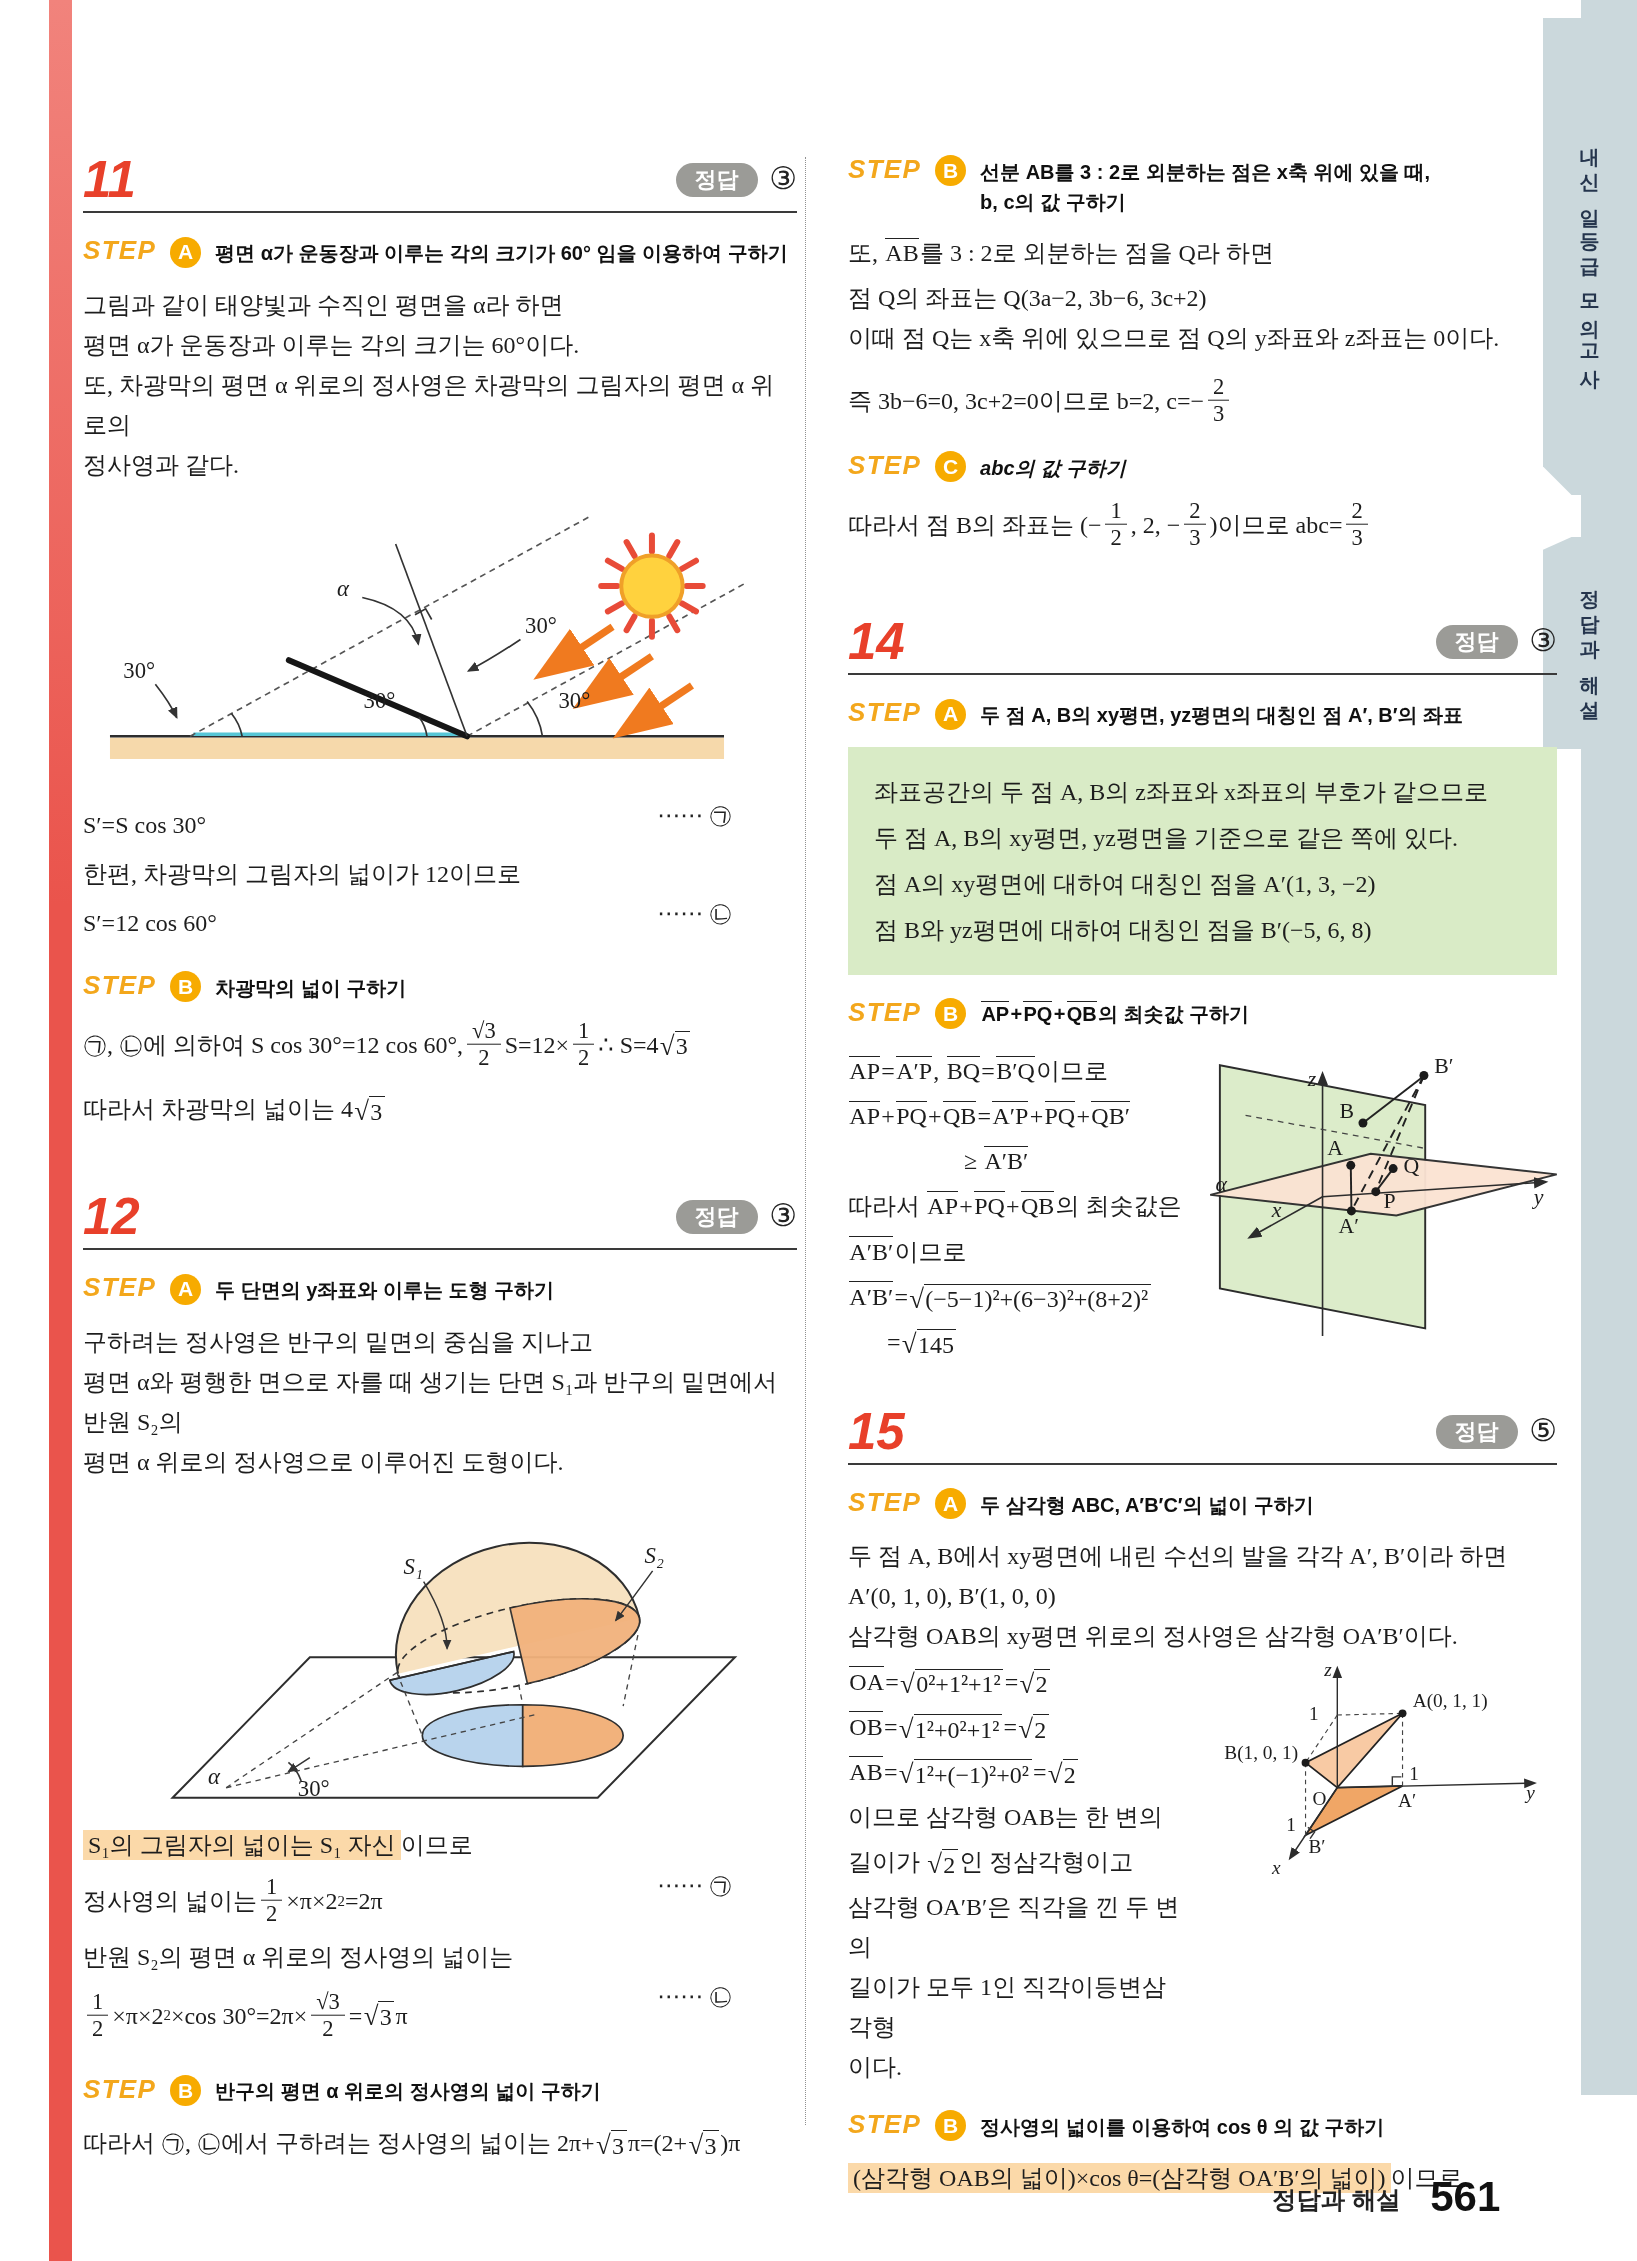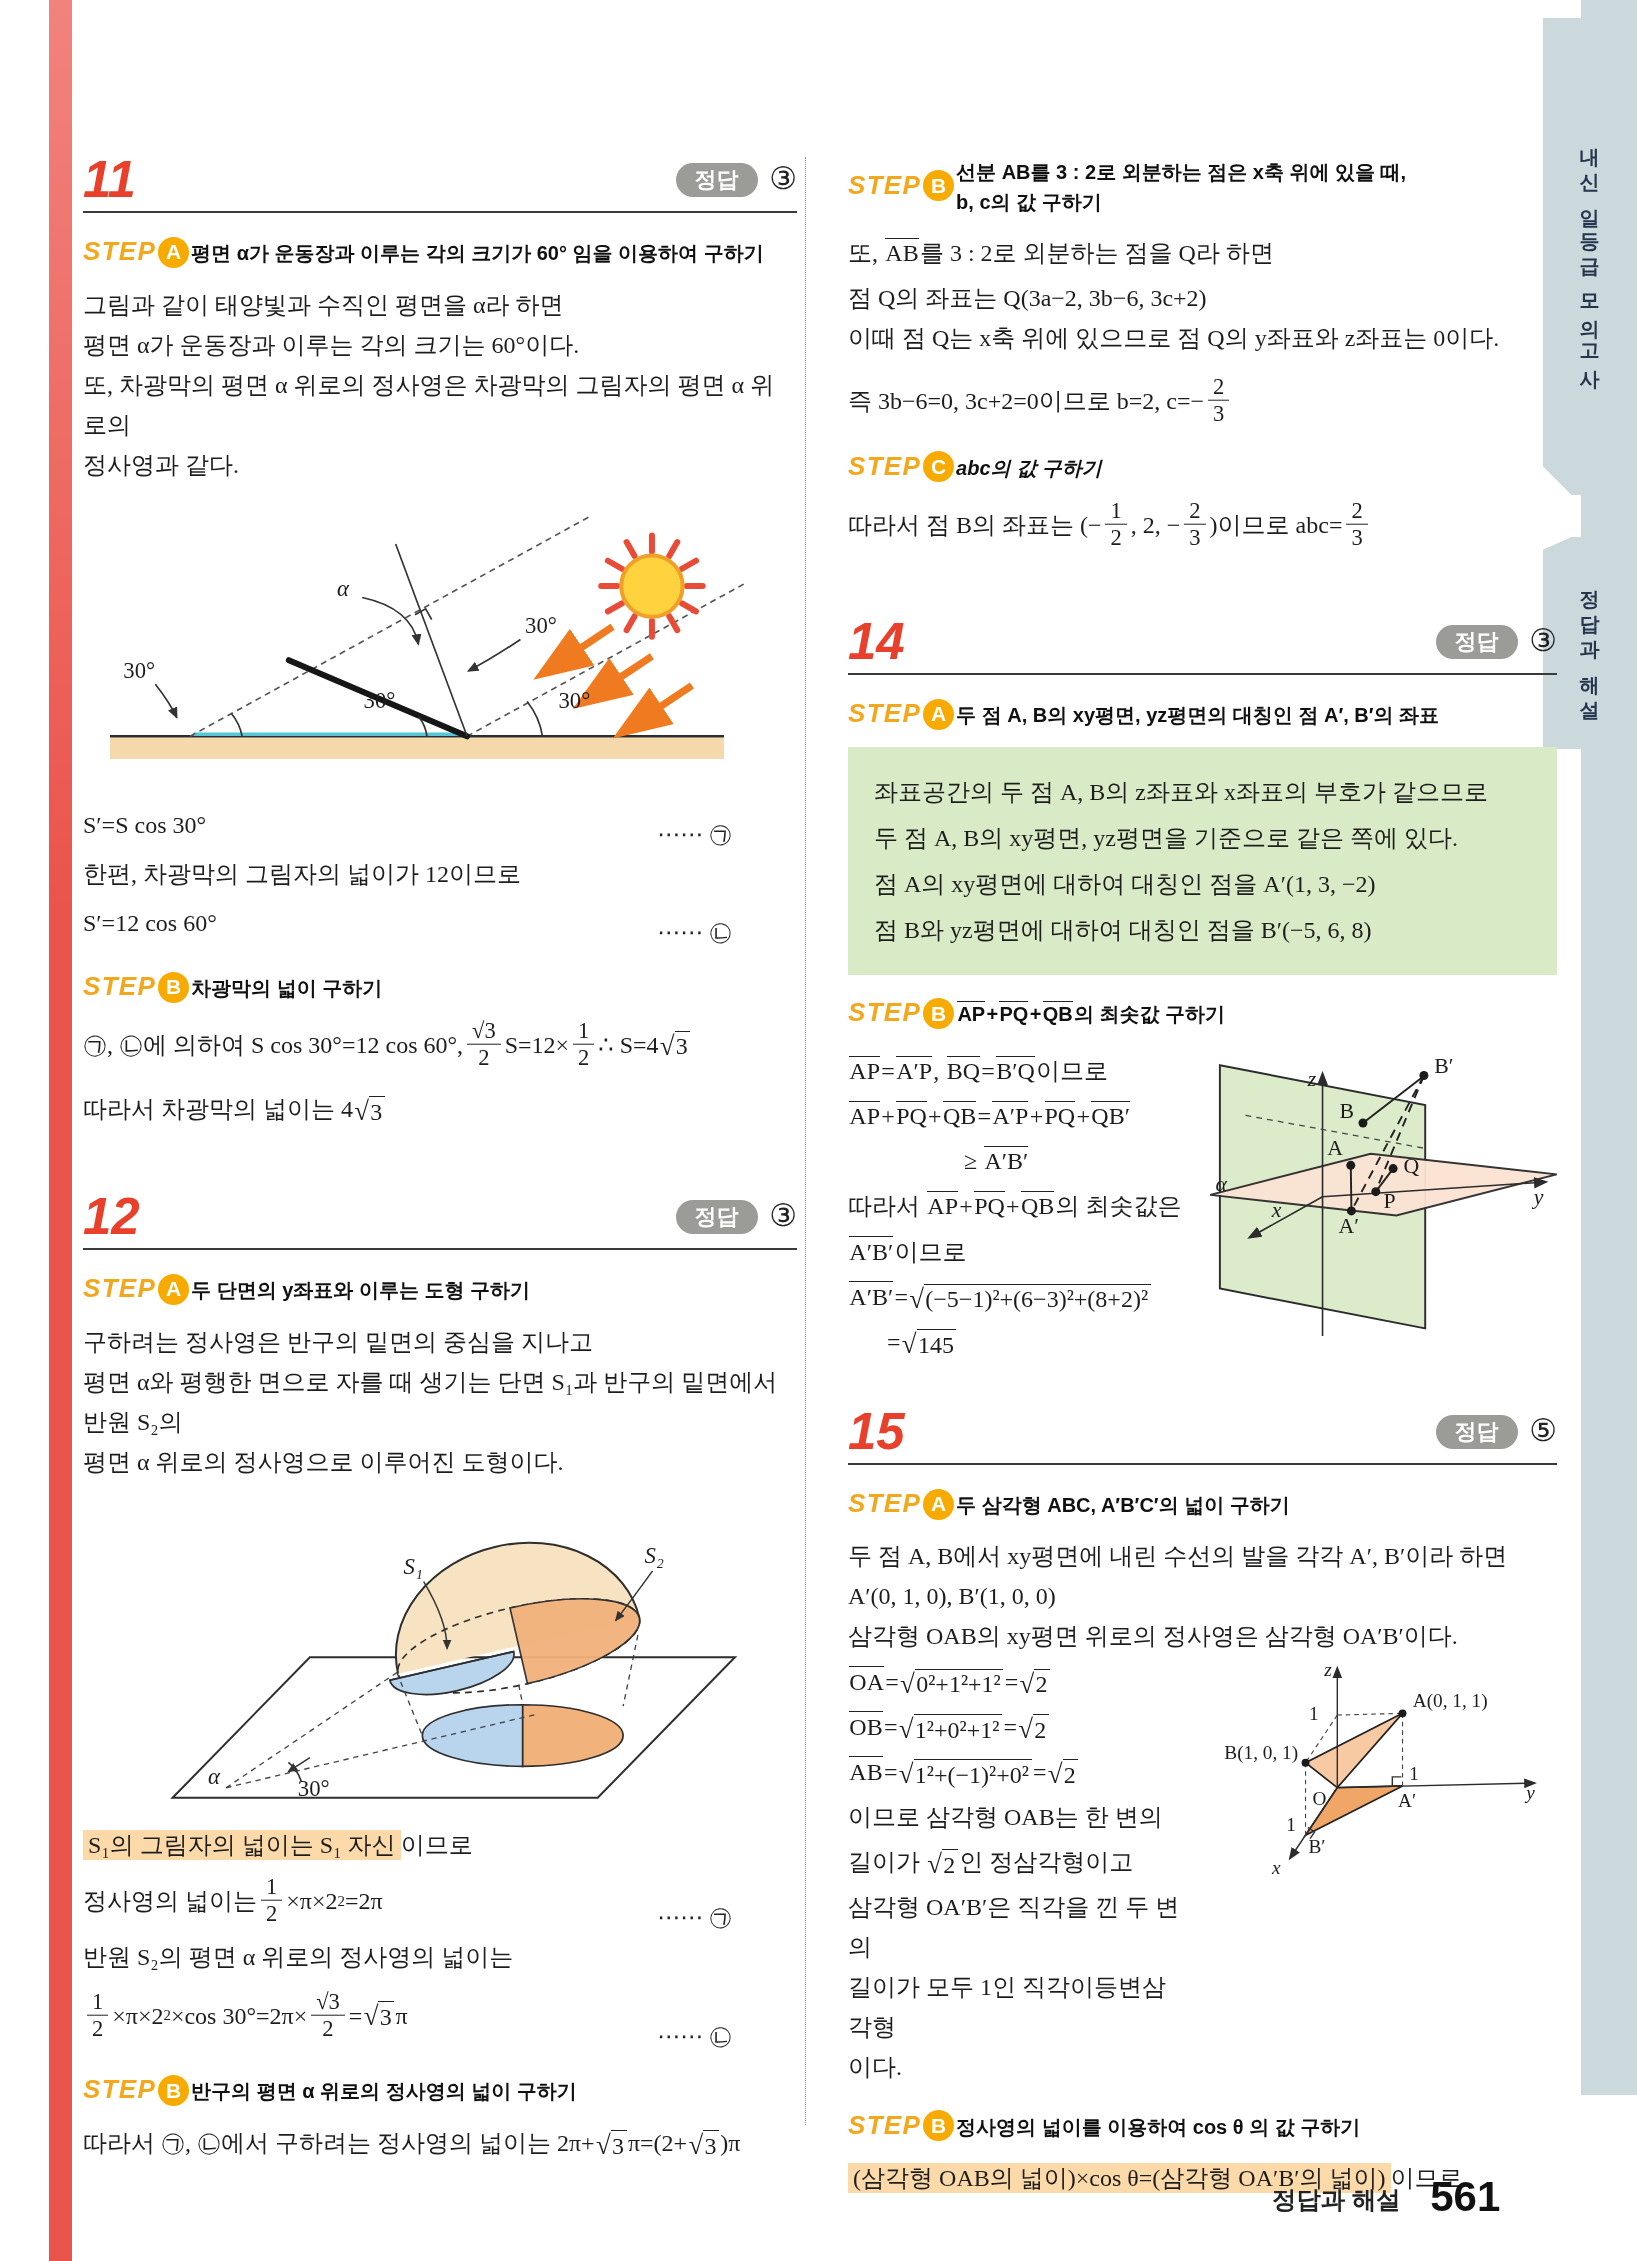--- a/index.html
+++ b/index.html
@@ -35,31 +35,31 @@
   
   .prob-head{display:flex;justify-content:space-between;align-items:flex-end;
     border-bottom:2.6px solid #3a3a3a;padding-bottom:6.4px;}
   .prob-num{font-family:var(--sans);font-style:italic;font-weight:800;font-size:51px;color:var(--red);line-height:1}
   .ans{display:flex;align-items:flex-start;gap:11.6px;padding-bottom:7.7px}
   .ans-badge{background:var(--badge);color:#fff;font-family:var(--sans);font-weight:700;
     font-size:22px;padding:5.1px 19px;border-radius:22px;line-height:1.1}
   .ans-choice{font-size:31px;color:#222;line-height:1}
 
   
-  .step-row{display:flex;align-items:center;gap:2px;margin:22px 0 16.7px}
+  .step-row{display:flex;align-items:flex-start;gap:14px;margin:22px 0 16.7px}
   .step-word{font-family:var(--sans);font-style:italic;font-weight:800;font-size:26px;
     color:var(--gold);letter-spacing:1.3px;line-height:1.2}
   .step-circle{flex:0 0 auto;width:31px;height:31px;border-radius:50%;background:#f7ab00;color:#fff;
     font-family:var(--sans);font-weight:800;font-size:21px;display:flex;align-items:center;justify-content:center;margin-top:1.3px}
   .step-title{font-family:var(--sans);font-weight:700;font-size:20px;color:#101010;line-height:1.5;padding-top:2.6px}
 
   .line{font-size:24px;line-height:40px}
   .eq{font-size:24px;line-height:40px;margin:5.1px 0}
   .eq.tall{line-height:1.2;margin:16.7px 0;display:flex;align-items:center;flex-wrap:wrap}
-  .eqrow{display:flex;justify-content:space-between;align-items:flex-end;width:649px;margin:3.9px 0}
+  .eqrow{display:flex;justify-content:space-between;align-items:flex-start;width:649px;margin:3.9px 0}
   .eqrow .ref{font-size:23px;color:#222}
 
   
   .frac{display:inline-flex;flex-direction:column;align-items:center;vertical-align:middle;
     margin:0 3.9px;line-height:1.15;font-size:0.94em;transform:translateY(-1.3px)}
   .fn{border-bottom:1.9px solid #222;padding:0 5.1px}
   .fd{padding:0 5.1px}
   .rad{display:inline-flex;align-items:flex-start;vertical-align:middle;margin:0 1.3px}
   .rs{font-size:1.12em;line-height:1.05;transform:translateY(0.6px)}
   .rb{border-top:1.9px solid #222;padding:0.6px 2.6px 0 1.3px;line-height:1.2}

